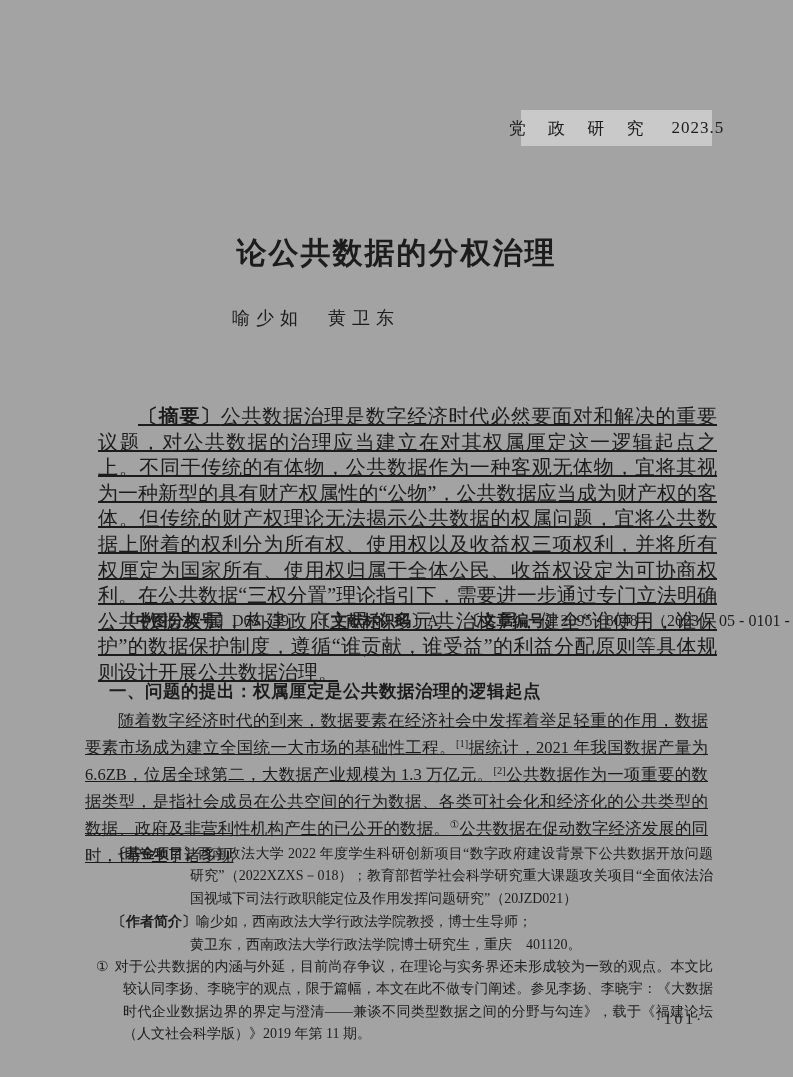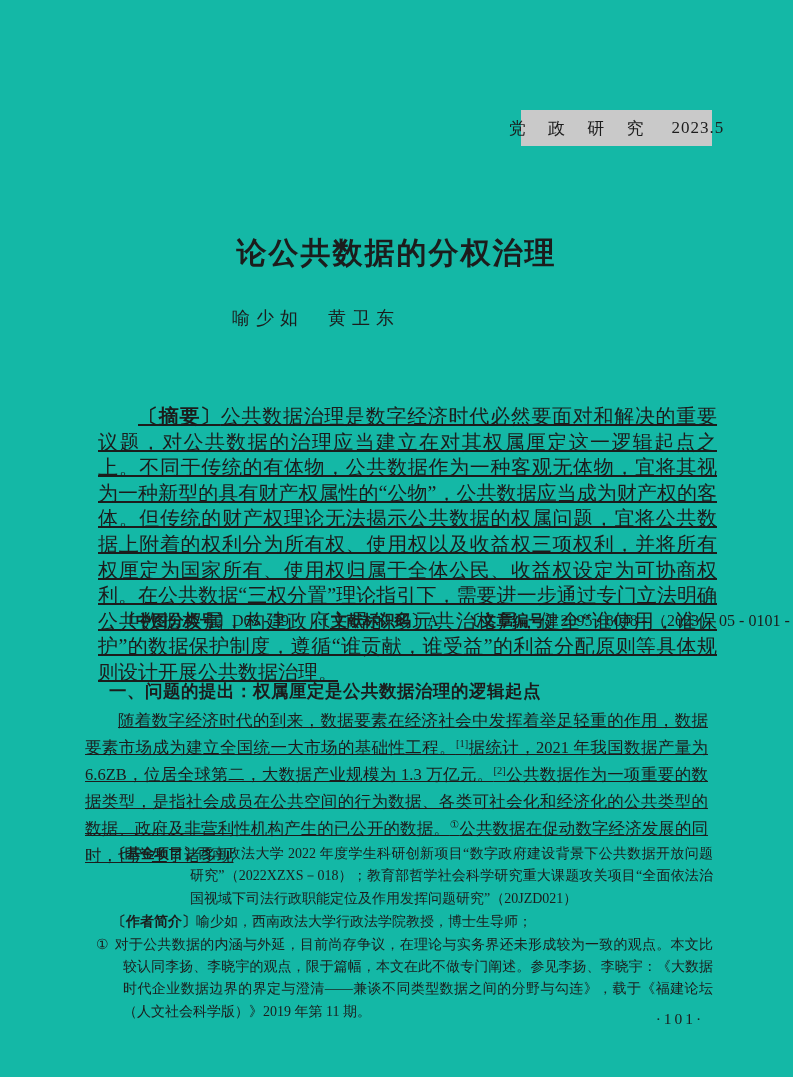--- a/index.html
+++ b/index.html
@@ -1,19 +1,19 @@
 <!DOCTYPE html>
 <html><head>
 <meta charset="utf-8">
 <style>
   html,body{margin:0;padding:0;background:#e8e8e8;}
   .page{
     position:relative;
     width:793px;height:1077px;
-    background:#14b8a6;
+    background:#a3a3a3;
     margin:0 auto;
     font-family:"Liberation Serif","DejaVu Serif",serif;
     color:#1c1c1c;
     overflow:hidden;
   }
   .journal-header{
     position:absolute;
     left:521px;top:110px;
     width:191px;height:36px;
     background:#c9c9c9;
@@ -159,20 +159,21 @@
 
   <div class="footnote-rule"></div>
 
   <div class="footnotes">
     <div class="fn-entry">
       <span class="fn-label">〔基金项目〕</span><span>西南政法大学 2022 年度学生科研创新项目“数字政府建设背景下公共数据开放问题研究”（2022XZXS－018）；教育部哲学社会科学研究重大课题攻关项目“全面依法治国视域下司法行政职能定位及作用发挥问题研究”（20JZD021）</span>
     </div>
     <div class="fn-entry">
       <span class="fn-label">〔作者简介〕</span><span>喻少如，西南政法大学行政法学院教授，博士生导师；</span>
     </div>
+    <div class="fn-bio-line2">黄卫东，西南政法大学行政法学院博士研究生，重庆　401120。</div>
     <div class="fn-note">
       <span class="fn-marker">①</span><span>对于公共数据的内涵与外延，目前尚存争议，在理论与实务界还未形成较为一致的观点。本文比较认同李扬、李晓宇的观点，限于篇幅，本文在此不做专门阐述。参见李扬、李晓宇：《大数据时代企业数据边界的界定与澄清——兼谈不同类型数据之间的分野与勾连》，载于《福建论坛（人文社会科学版）》2019 年第 11 期。</span>
     </div>
   </div>
 
   <div class="page-number">·101·</div>
 
 </div>
 
 </body></html>

